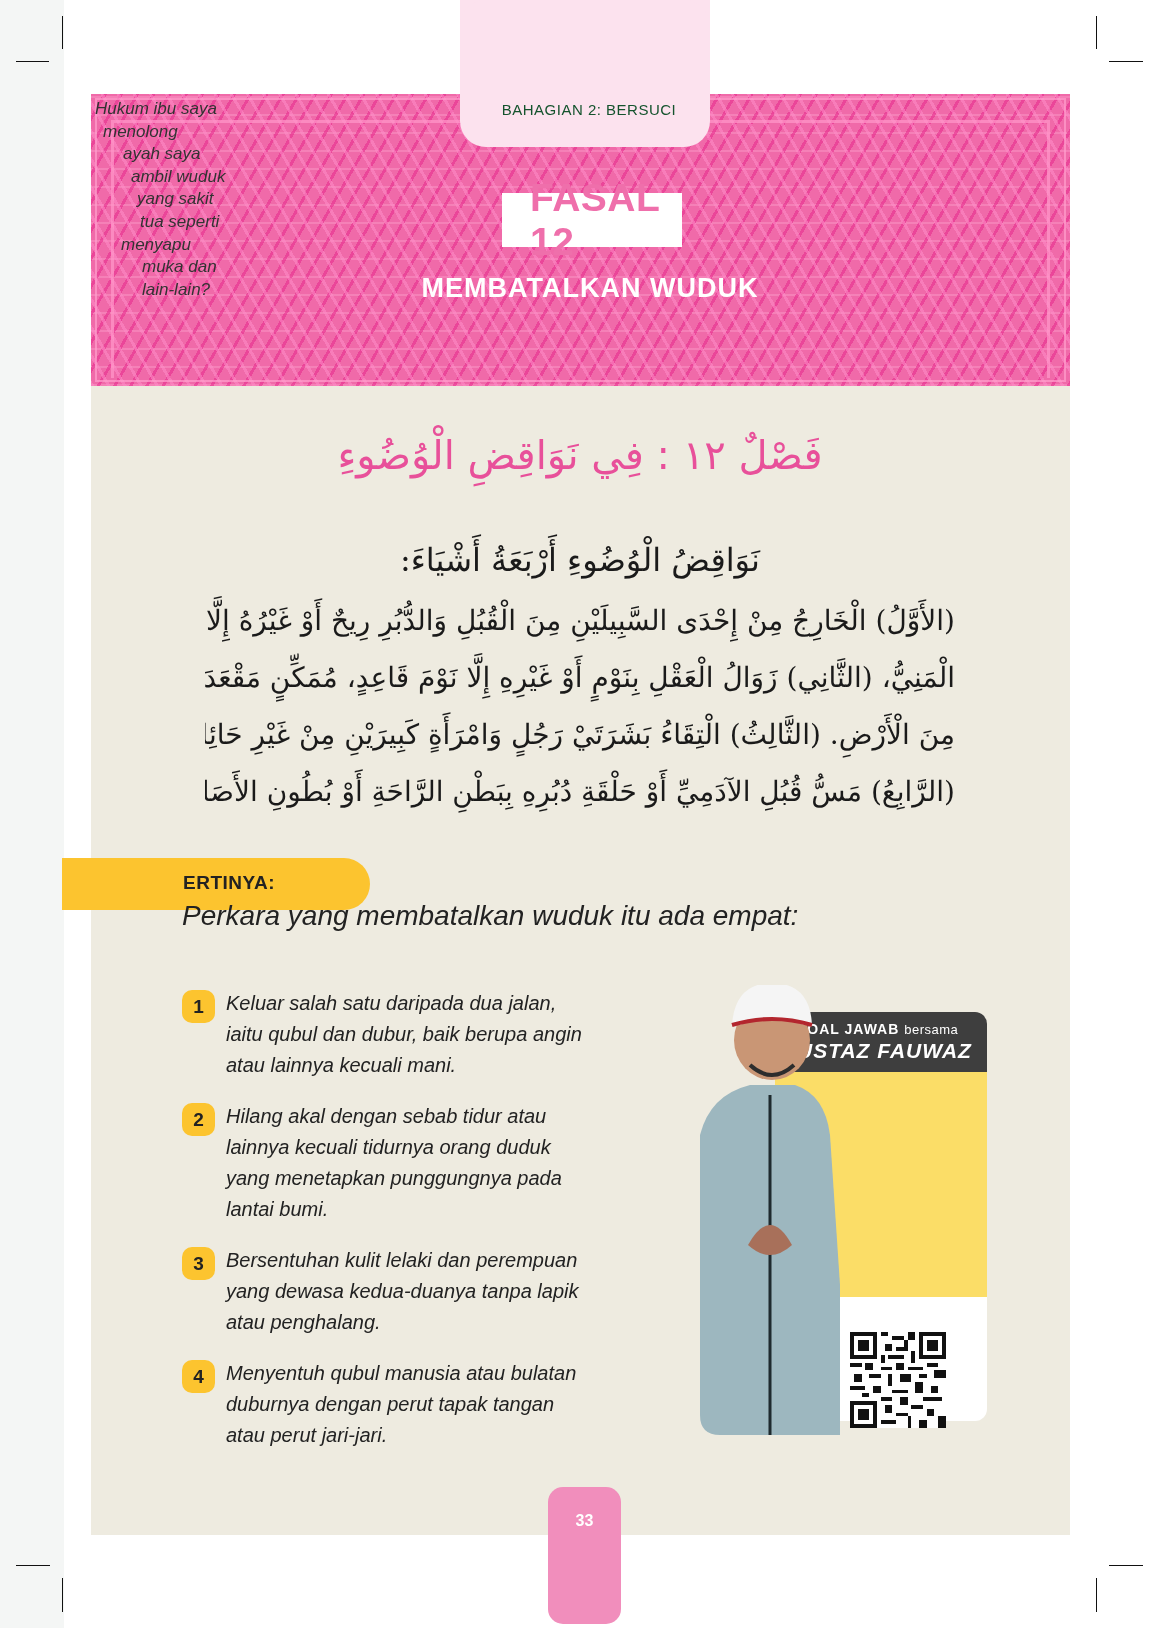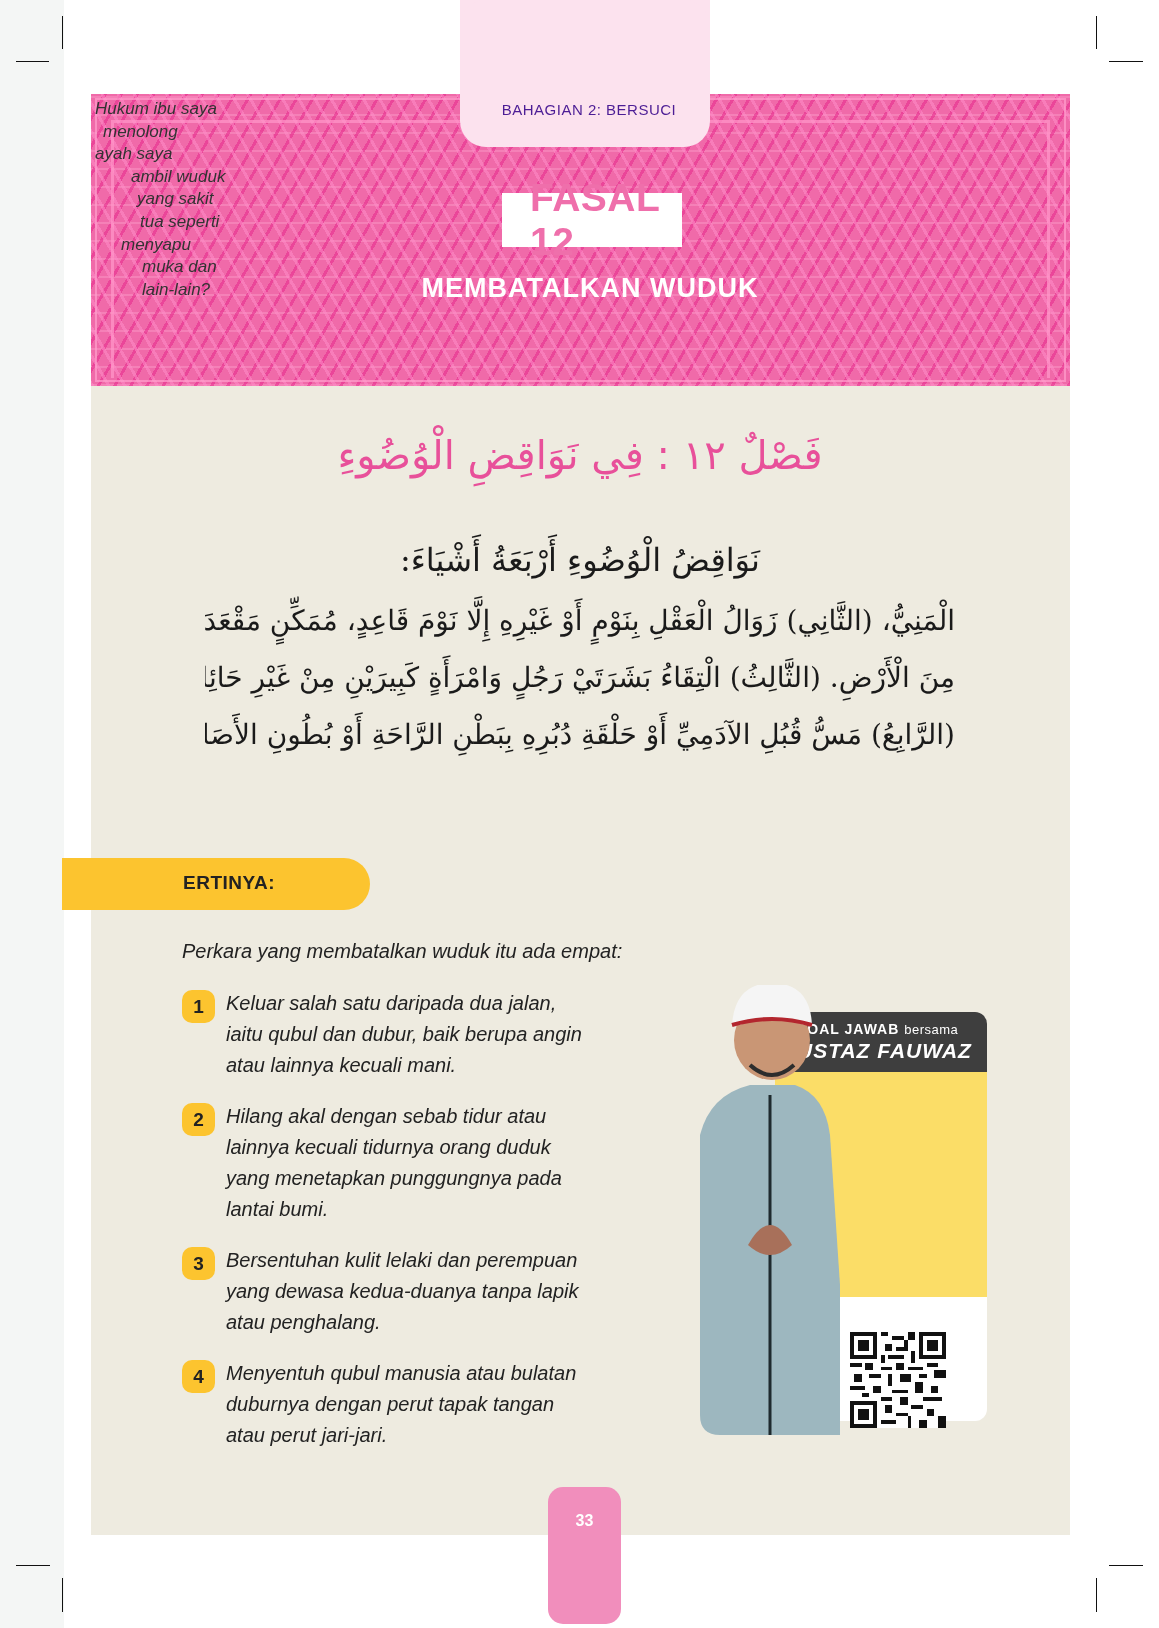--- a/index.html
+++ b/index.html
@@ -33,21 +33,21 @@
   .section-tab {
     position: absolute; left: 460px; top: 0; width: 250px; height: 147px;
     background: #fce2ee; border-radius: 0 0 26px 26px;
   }
   .section-tab::before {
     content: ""; position: absolute; left: 0; top: 0; width: 100%; height: 40px;
     background: #fce2ee; border-radius: 26px 26px 0 0;
   }
   .section-tab-label {
     position: absolute; left: 8px; right: 0; top: 101px; text-align: center;
-    font-size: 15px; letter-spacing: 0.5px; color: #4c1d95; font-weight: normal;
+    font-size: 15px; letter-spacing: 0.5px; color: #14532d; font-weight: normal;
   }
 
   .chapter-badge {
     position: absolute; left: 502px; top: 193px; width: 180px; height: 54px;
     background: #ffffff; display: flex; align-items: center; justify-content: center;
   }
   .chapter-badge span {
     font-size: 39px; font-weight: bold; color: #ef6fab; letter-spacing: 0.5px; margin-left: 28px;
   }
 
@@ -80,21 +80,21 @@
 
   .ertinya-bar {
     position: absolute; left: 62px; top: 858px; width: 308px; height: 52px;
     background: #fcc42f; border-radius: 0 26px 26px 0;
   }
   .ertinya-bar span {
     position: absolute; left: 121px; top: 14px; font-size: 19px; font-weight: bold; color: #222; letter-spacing: 0.5px;
   }
 
   .intro-text {
-    position: absolute; left: 182px; top: 940px; font-size: 20px; font-style: italic; color: #222;
+    position: absolute; left: 182px; top: 900px; font-size: 28px; font-style: italic; color: #222;
   }
 
   .list { position: absolute; left: 182px; top: 988px; width: 500px; }
   .list-item { position: relative; padding-left: 44px; margin-bottom: 20px; }
   .num-badge {
     position: absolute; left: 0; top: 2px; width: 33px; height: 33px; border-radius: 10px;
     background: #fcc42f; display: flex; align-items: center; justify-content: center;
     font-weight: bold; font-size: 19px; color: #222;
   }
   .item-text {
@@ -165,20 +165,21 @@
 
 <div class="chapter-title">
   <div>MEMBATALKAN WUDUK</div>
 </div>
 
 <div class="body-panel"></div>
 
 <div class="arabic-title">فَصْلٌ ١٢ : فِي نَوَاقِضِ الْوُضُوءِ</div>
 <div class="arabic-intro">نَوَاقِضُ الْوُضُوءِ أَرْبَعَةُ أَشْيَاءَ:</div>
 <div class="arabic-body">
+  <span class="arabic-line">(الأَوَّلُ) الْخَارِجُ مِنْ إِحْدَى السَّبِيلَيْنِ مِنَ الْقُبُلِ وَالدُّبُرِ رِيحٌ أَوْ غَيْرُهُ إِلَّا</span>
   <span class="arabic-line">الْمَنِيُّ، (الثَّانِي) زَوَالُ الْعَقْلِ بِنَوْمٍ أَوْ غَيْرِهِ إِلَّا نَوْمَ قَاعِدٍ، مُمَكِّنٍ مَقْعَدَهُ</span>
   <span class="arabic-line">مِنَ الْأَرْضِ. (الثَّالِثُ) الْتِقَاءُ بَشَرَتَيْ رَجُلٍ وَامْرَأَةٍ كَبِيرَيْنِ مِنْ غَيْرِ حَائِلٍ،</span>
   <span class="arabic-line">(الرَّابِعُ) مَسُّ قُبُلِ الآدَمِيِّ أَوْ حَلْقَةِ دُبُرِهِ بِبَطْنِ الرَّاحَةِ أَوْ بُطُونِ الأَصَابِعِ.</span>
 </div>
 
 <div class="ertinya-bar">
   <span>ERTINYA:</span>
 </div>
 
 <div class="intro-text">Perkara yang membatalkan wuduk itu ada empat:</div>
@@ -219,21 +220,21 @@
     </div>
     <div class="line2">USTAZ FAUWAZ</div>
   </div>
   <div class="qa-question-box"></div>
   <div class="qa-bottom"></div>
 </div>
 
 <div class="qa-question">
   <span style="padding-left:0px">Hukum ibu saya</span>
   <span style="padding-left:8px">menolong</span>
-  <span style="">ayah saya</span>
+  <span style="padding-left:28px">ayah saya</span>
   <span style="padding-left:36px">ambil wuduk</span>
   <span style="padding-left:42px">yang sakit</span>
   <span style="padding-left:45px">tua seperti</span>
   <span style="padding-left:26px">menyapu</span>
   <span style="padding-left:47px">muka dan</span>
   <span style="padding-left:47px">lain-lain?</span>
 </div>
 
 <svg class="person" viewBox="0 0 140 450" xmlns="http://www.w3.org/2000/svg">
   <path d="M0 150 Q 10 110 50 100 L 95 100 Q 125 110 130 150 L 140 300 L 140 450 L 20 450 Q 0 450 0 430 Z" fill="#9db7bf"></path>

